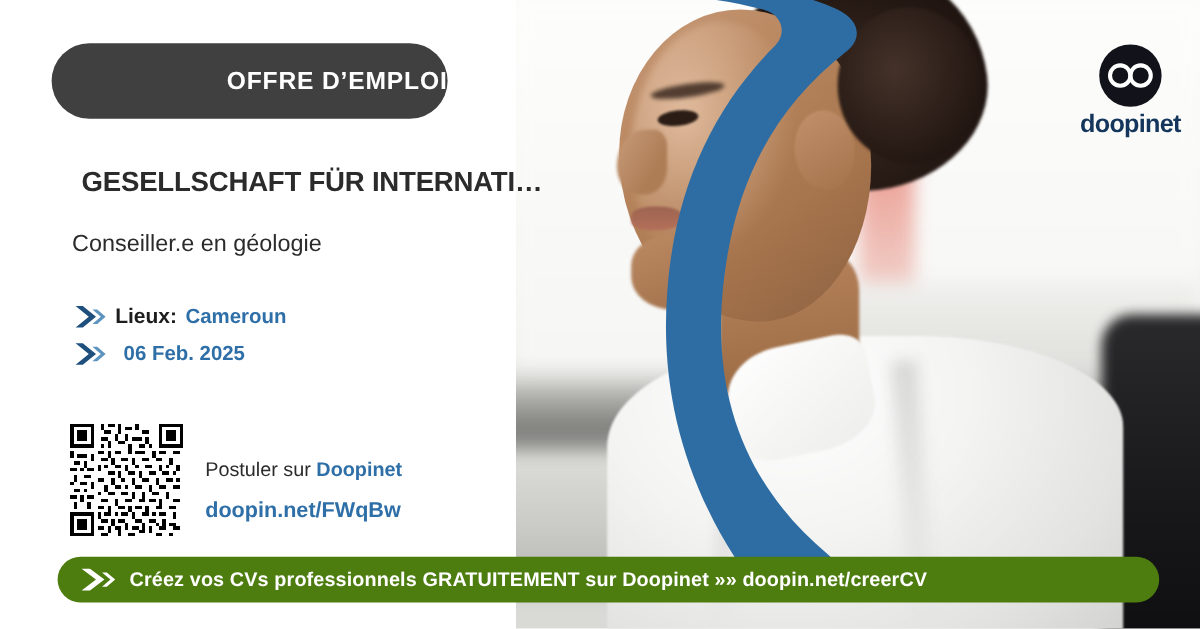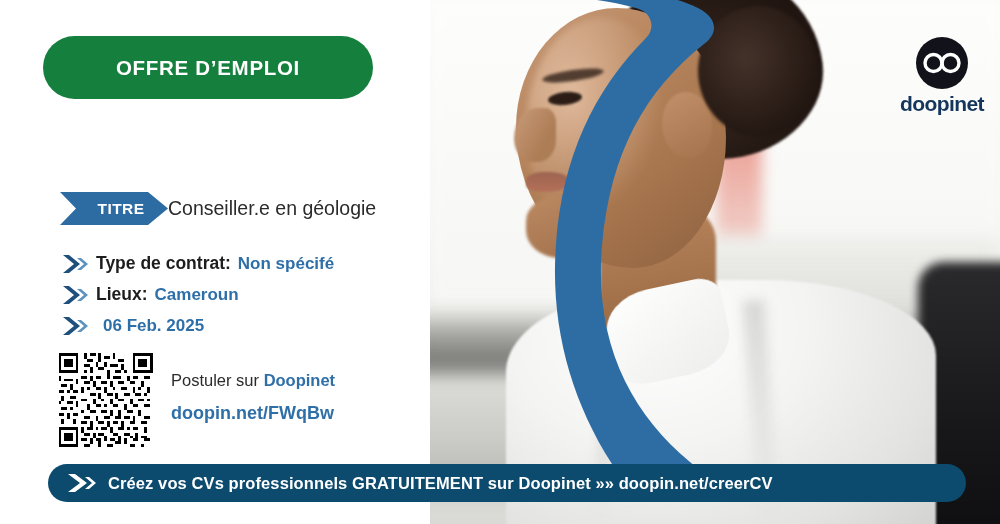--- a/index.html
+++ b/index.html
@@ -150,23 +150,23 @@
     filter:blur(.7px);
   }
 
   
   .arc { position:absolute; left:398px; top:-6px; width:330px; height:500px; }
 
   
   .pill {
     position:absolute; left:43px; top:36px;
     width:330px; height:63px;
-    background:#15803d;
+    background:#404040;
     border-radius:34px;
-    display:flex; align-items:center; justify-content:center;
+    display:flex; align-items:center; justify-content:flex-end;
   }
   .pill span {
     color:#ffffff; font-size:20.5px; font-weight:bold;
     letter-spacing:.7px;
   }
 
   .company {
     position:absolute; left:68px; top:138px;
     font-size:23px; font-weight:bold; color:#2b2b2b;
     letter-spacing:-.2px; white-space:nowrap;
@@ -195,41 +195,41 @@
   .info { position:absolute; left:62px; top:248px; width:400px; }
   .info-row {
     display:flex; align-items:center;
     height:31px; white-space:nowrap;
   }
   .chev { width:28px; height:20px; flex:0 0 28px; margin-right:6px; }
   .info-label { font-size:17.5px; font-weight:bold; color:#1d1d1d; }
   .info-value { font-size:17px; color:#2f6fa8; font-weight:600; margin-left:7px; }
 
   
-  .qr-block { position:absolute; left:56px; top:353px; display:flex; align-items:flex-start; }
+  .qr-block { position:absolute; left:56px; top:353px; display:flex; align-items:center; }
   .qr { width:99px; height:94px; background:#fff; display:block; }
   .qr-text { margin-left:16px; padding-top:18px; }
   .qr-line1 { font-size:16.5px; color:#2b2b2b; white-space:nowrap; }
   .qr-line1 b { color:#2f6fa8; font-weight:600; }
   .qr-line2 { font-size:18px; color:#2f6fa8; font-weight:600; margin-top:13px; white-space:nowrap; }
 
   
   .logo { position:absolute; right:10px; top:36px; width:96px; height:84px; }
   .logo-mark { width:54px; height:54px; margin:0 auto; display:block; }
   .logo-word {
     text-align:center; margin-top:2px;
     font-size:21px; font-weight:bold; color:#15365c;
     letter-spacing:-.6px;
   }
 
   
   .banner {
     position:absolute; left:48px; top:464px;
     width:918px; height:38px;
-    background:#0c4a6e;
+    background:#4d7c0f;
     border-radius:19px;
     display:flex; align-items:center;
   }
   .banner-chev { margin-left:18px; width:30px; height:20px; flex:0 0 30px; }
   .banner-text {
     margin-left:12px;
     color:#ffffff; font-size:16.5px; font-weight:bold;
     letter-spacing:.1px; white-space:nowrap;
   }
 </style>
@@ -275,41 +275,28 @@
              C308,481 300,498 280,498
              L236,498 C218,498 210,486 214,470
              C172,404 152,330 158,250 C164,164 196,96 248,44
              C258,34 254,18 238,14 C204,5 172,2 142,2 Z" fill="#2e6da4"></path>
   </svg>
 
   <div class="pill">
     <span>OFFRE D’EMPLOI</span>
   </div>
 
+  <div class="company">GESELLSCHAFT FÜR INTERNATI…</div>
 
   <div class="titre-row">
-    <div class="ribbon">
-      <svg width="108" height="33" viewBox="0 0 108 33" style="position:absolute;left:0;top:0;">
-        <path d="M0,0 L16,16.5 L0,33 L88,33 L108,16.5 L88,0 Z" fill="#2d6ba3"></path>
-      </svg>
-      <span>TITRE</span>
-    </div>
     <div class="titre-value">Conseiller.e en géologie</div>
   </div>
 
   <div class="info">
 
-    <div class="info-row">
-      <svg class="chev" viewBox="0 0 28 20">
-        <path d="M1,1 L12,10 L1,19 L7,19 L18,10 L7,1 Z" fill="#1e4f7d"></path>
-        <path d="M15,4 L22,10 L15,16 L19,16 L26,10 L19,4 Z" fill="#5d93bf"></path>
-      </svg>
-      <span class="info-label">Type de contrat:</span>
-      <span class="info-value">Non spécifé</span>
-    </div>
 
     <div class="info-row">
       <svg class="chev" viewBox="0 0 28 20">
         <path d="M1,1 L12,10 L1,19 L7,19 L18,10 L7,1 Z" fill="#1e4f7d"></path>
         <path d="M15,4 L22,10 L15,16 L19,16 L26,10 L19,4 Z" fill="#5d93bf"></path>
       </svg>
       <span class="info-label">Lieux:</span>
       <span class="info-value">Cameroun</span>
     </div>
 

